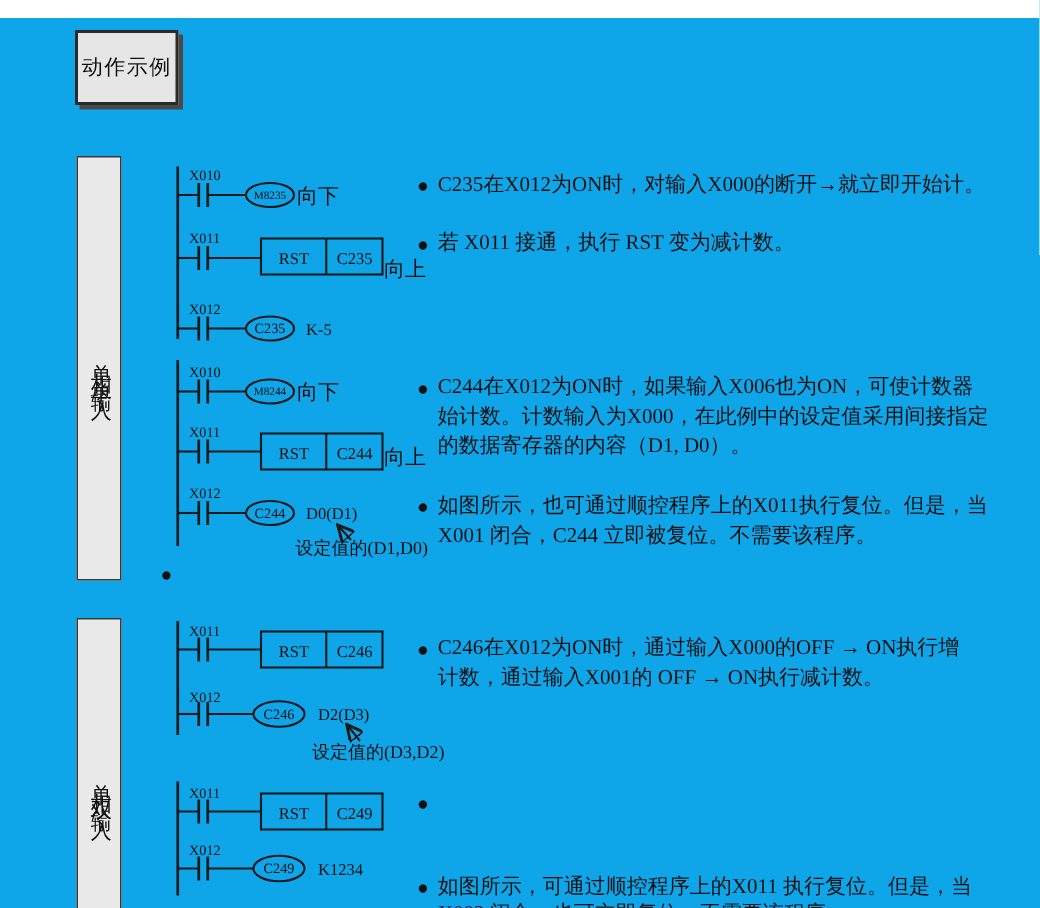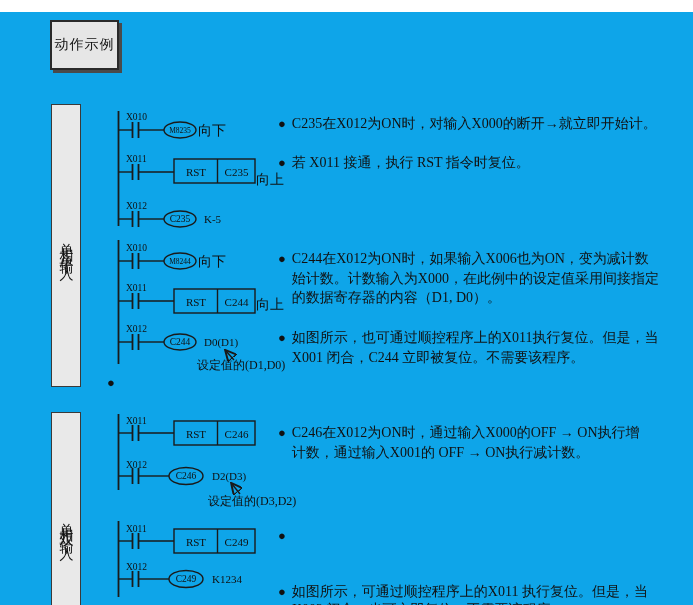--- a/index.html
+++ b/index.html
@@ -231,26 +231,26 @@
     </g>
   </svg>
 
   <div class="note" style="left:278px;top:102px;width:395px">
     <span class="dot">●</span>
     <div class="btxt">C235在X012为ON时，对输入X000的断开→就立即开始计。</div>
   </div>
 
   <div class="note" style="left:278px;top:141px;width:395px">
     <span class="dot">●</span>
-    <div class="btxt">若 X011 接通，执行 RST 指令时复位。</div>
+    <div class="btxt">若 X011 接通，执行 RST 变为减计数。</div>
   </div>
 
   <div class="note" style="left:278px;top:237px;width:400px">
     <span class="dot">●</span>
-    <div class="btxt">C244在X012为ON时，如果输入X006也为ON，变为减计数
+    <div class="btxt">C244在X012为ON时，如果输入X006也为ON，可使计数器
 始计数。计数输入为X000，在此例中的设定值采用间接指定
 的数据寄存器的内容（D1, D0）。</div>
   </div>
 
   <div class="note" style="left:278px;top:316px;width:400px">
     <span class="dot">●</span>
     <div class="btxt">如图所示，也可通过顺控程序上的X011执行复位。但是，当
 X001 闭合，C244 立即被复位。不需要该程序。</div>
   </div>
 

